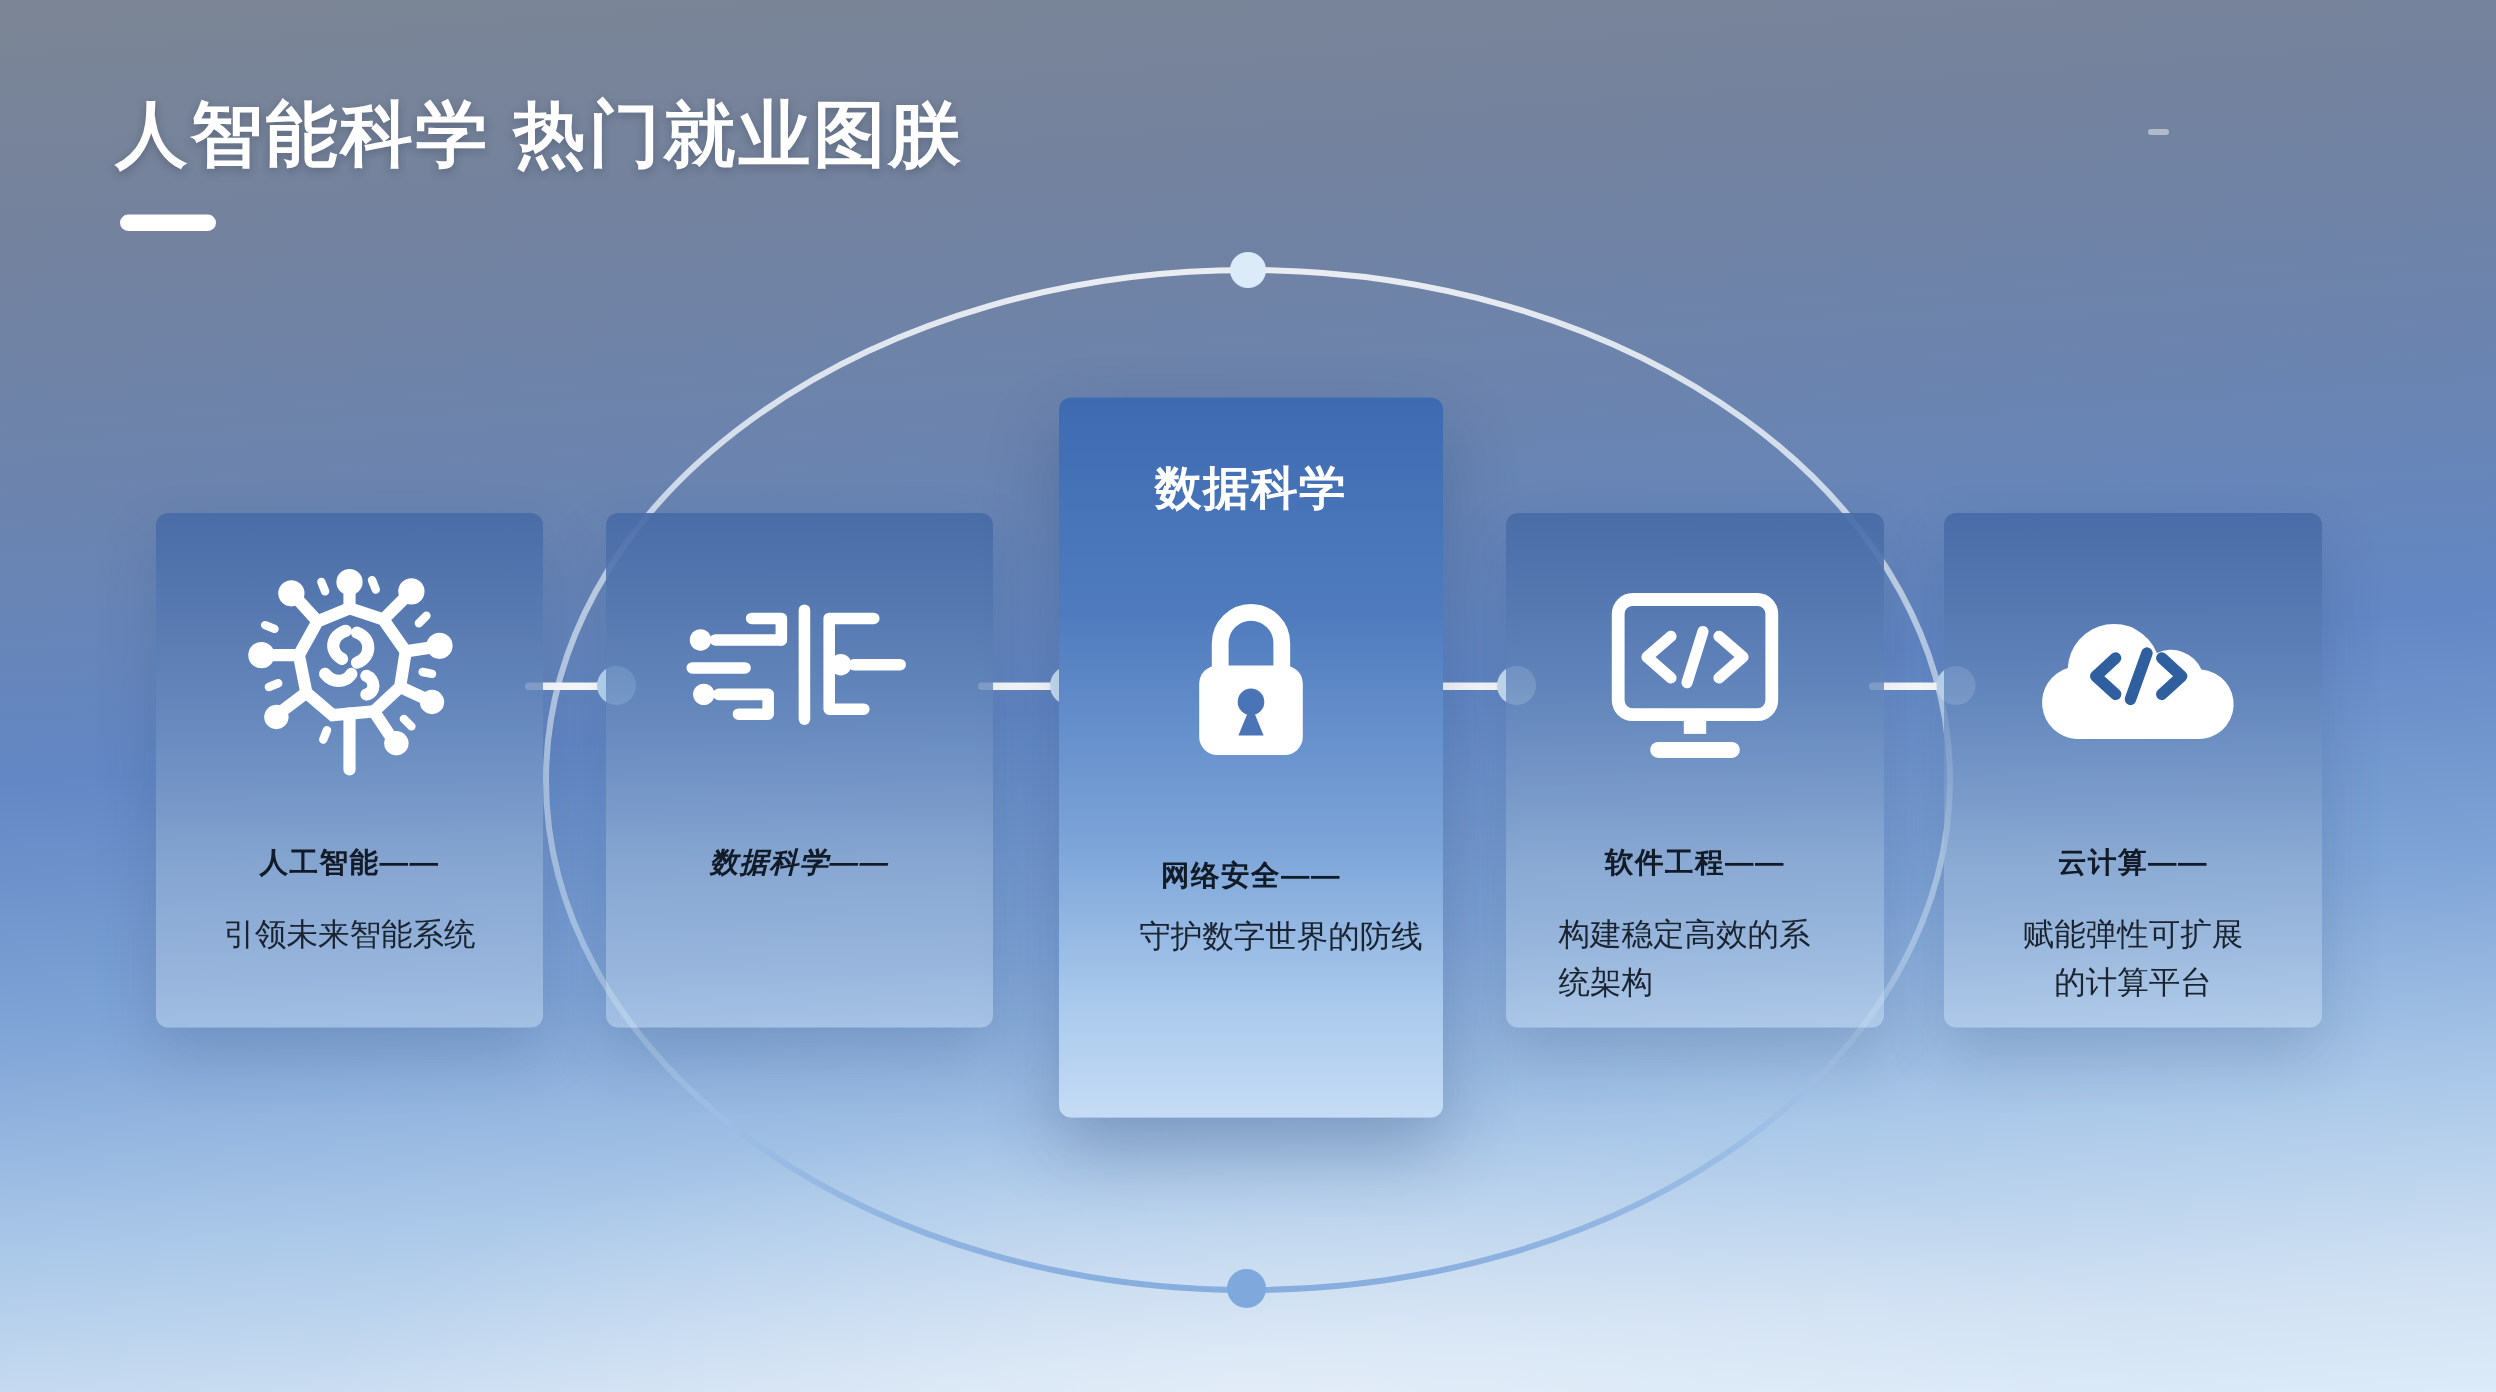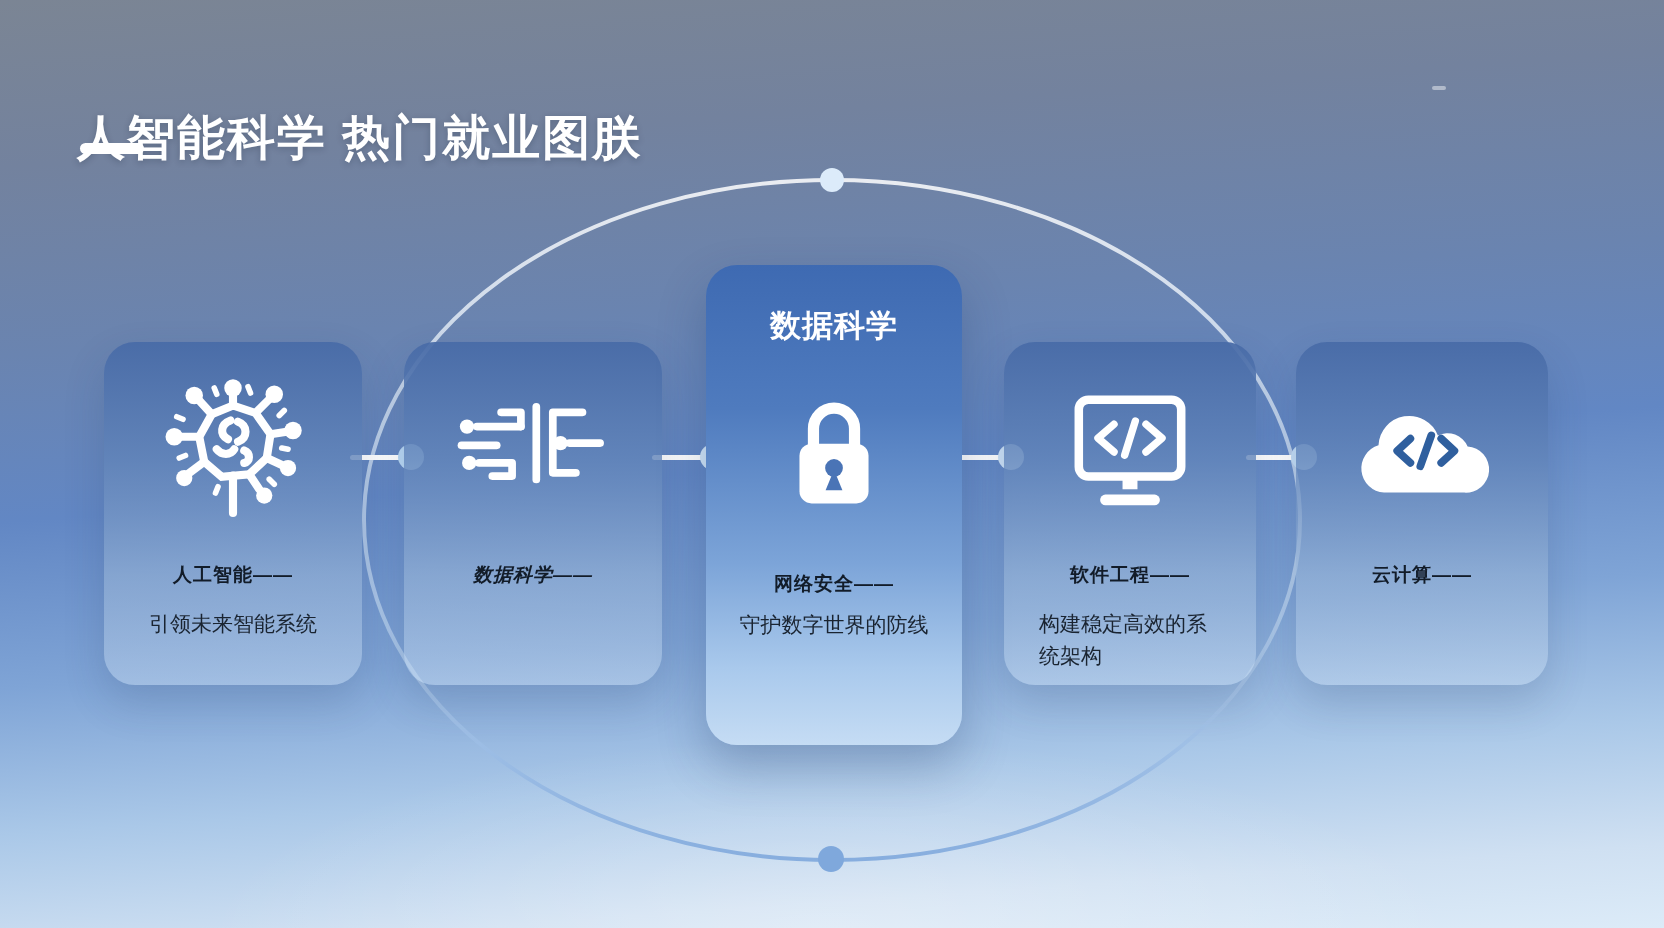--- a/index.html
+++ b/index.html
@@ -24,36 +24,35 @@
 
   
   .orbit-svg{position:absolute;left:0;top:0;}
 
   
   .page-title{
     position:absolute;left:77px;top:58px;
     font-size:48px;font-weight:700;color:#ffffff;
     letter-spacing:2px;white-space:nowrap;
     text-shadow:0 2px 6px rgba(20,30,50,0.25);
-    margin-top:48px;
   }
   .title-underline{
     position:absolute;left:80px;top:143px;
     width:64px;height:11px;border-radius:6px;background:#ffffff;
   }
   .corner-dash{
     position:absolute;left:1432px;top:86px;
     width:14px;height:4px;border-radius:2px;
     background:rgba(255,255,255,0.45);
   }
 
   
   .card{
     position:absolute;
-    border-radius:31px;
+    border-radius:8px;
     box-shadow:0 18px 40px rgba(40,60,100,0.18);
   }
   .card.side{
     top:342px;height:343px;
     background:linear-gradient(180deg,
       rgba(72,107,167,0.94) 0%,
       rgba(96,131,184,0.80) 34%,
       rgba(150,178,212,0.58) 68%,
       rgba(205,223,242,0.42) 100%);
   }
@@ -90,21 +89,21 @@
     text-align:center;white-space:nowrap;
     font-size:19px;font-weight:700;color:#121c29;
     letter-spacing:1px;
   }
   .card.center .card-title{top:306px;}
   .card-desc{
     position:absolute;left:50%;transform:translateX(-50%);top:266px;
     text-align:center;white-space:nowrap;
     font-size:21px;color:#1a2431;line-height:1.5;
   }
-  .card.center .card-desc{top:344px;}
+  .card.center .card-desc{top:344px;margin-left:20px;}
   .card-desc.wrap{white-space:normal;}
   .card-4 .card-desc{width:182px;text-align:left;}
   .card-5 .card-desc{width:158px;}
 
   
   .connector{
     position:absolute;top:455px;height:5px;border-radius:3px;
     background:#ffffff;
   }
   .conn-1{left:350px;width:58px;}
@@ -251,15 +250,16 @@
       <svg width="165" height="112" viewBox="0 0 150 100">
         <path d="M40,86 a22,22 0 0 1 -5,-43 a28,28 0 0 1 54,-9 a20,20 0 0 1 27,10 a21,21 0 0 1 -3,42 z" fill="#ffffff"></path>
         <g stroke="#2f5f9e" stroke-width="7" stroke-linecap="round" stroke-linejoin="round" fill="none">
           <path d="M64,37 L52,48 L64,59"></path>
           <path d="M92,37 L104,48 L92,59"></path>
           <path d="M83,34 L73,62"></path>
         </g>
       </svg>
     </div>
     <div class="card-title">云计算——</div>
+    <div class="card-desc wrap">赋能弹性可扩展的计算平台</div>
   </div>
 
 </div>
 
 </body></html>

